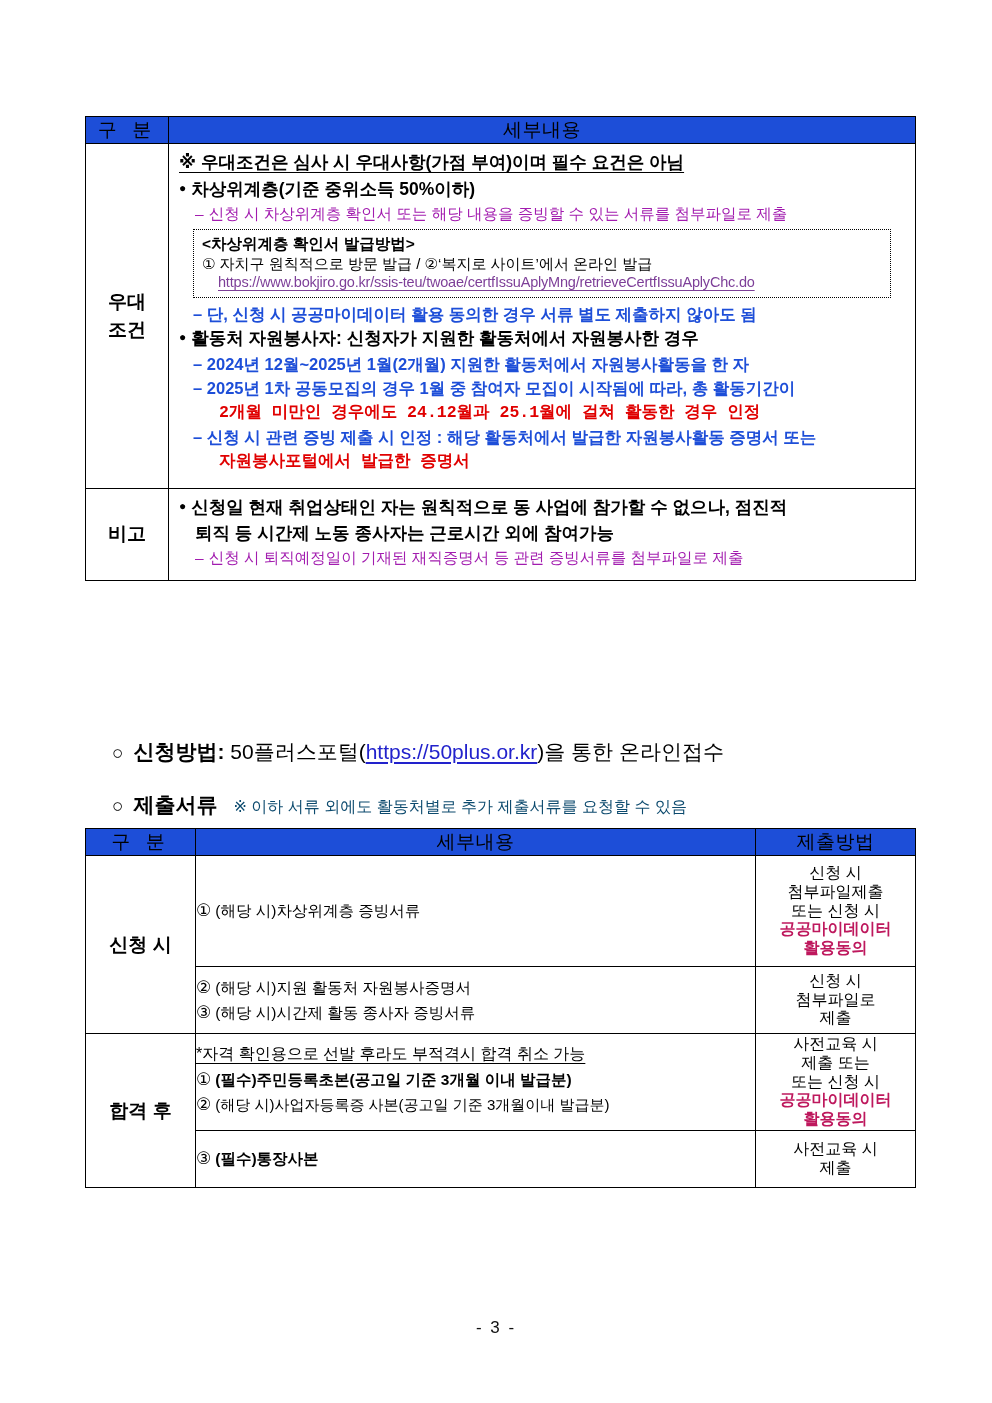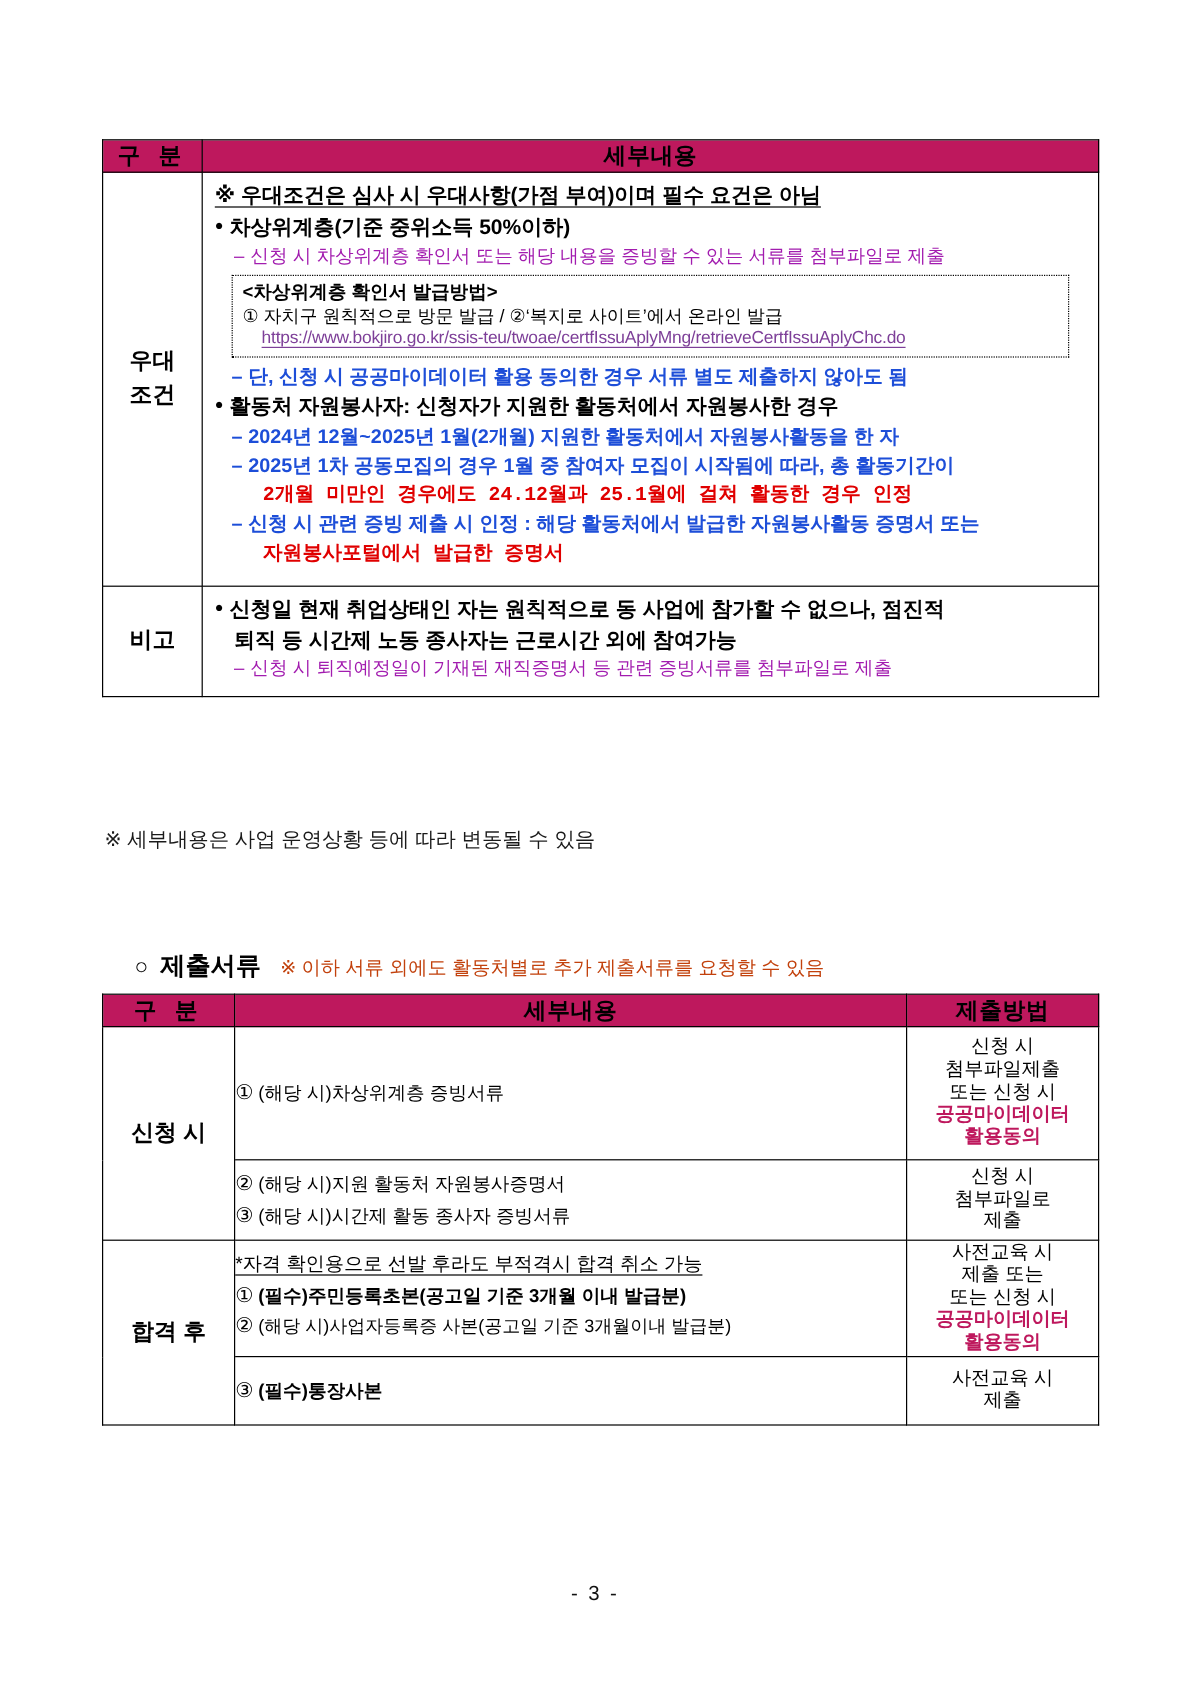--- a/index.html
+++ b/index.html
@@ -30,23 +30,23 @@
     table-layout: fixed;
     width: 830px;
   }
   table.doc-table td,
   table.doc-table th {
     border: 1px solid #000000;
     vertical-align: middle;
     padding: 0;
   }
   .hdr-cell {
-    background: #be185d;
+    background: #1d4ed8;
     text-align: center;
-    font-weight: bold;
+    font-weight: normal;
     font-size: 19px;
     letter-spacing: 0.5px;
     padding: 9px 0 9px 0;
   }
   .hdr-gubun { letter-spacing: 5px; }
 
   .cat-cell {
     text-align: center;
     font-weight: bold;
     font-size: 19px;
@@ -171,21 +171,21 @@
   }
   .circle-line .omark { font-size: 19px; margin-right: 10px; }
   .circle-line .head { font-weight: bold; }
   .link-blue {
     color: #2222cc;
     text-decoration: underline;
     text-underline-offset: 3px;
   }
   .sub-note {
     font-size: 16px;
-    color: #c2410c;
+    color: #0c4a6e;
     margin-left: 16px;
   }
 
   .page-number {
     position: absolute;
     left: 0;
     right: 0;
     text-align: center;
     font-size: 17px;
     color: #111111;
@@ -252,22 +252,24 @@
               <span class="line l-bullet"><span class="bchar">●</span><span>신청일 현재 취업상태인 자는 원칙적으로 동 사업에 참가할 수 없으나, 점진적</span></span>
               <span class="line l-bullet" style="margin-left:16px;">퇴직 등 시간제 노동 종사자는 근로시간 외에 참여가능</span>
               <span class="line l-dash" style="margin-bottom:2px;"><span class="dchar">–</span><span>신청 시 퇴직예정일이 기재된 재직증명서 등 관련 증빙서류를 첨부파일로 제출</span></span>
             </div>
           </td>
         </tr>
       </tbody>
     </table>
   </div>
 
-  <div class="free-note" style="left:87px; top:688px;">※ 세부내용은 사업 운영상황 등에 따라 변동될 수 있음</div>
-
+
+  <div class="circle-line" style="left:112px; top:738px;">
+    <span class="omark">○</span><span class="head">신청방법:</span><span> 50플러스포털(</span><span class="link-blue">https://50plus.or.kr</span><span>)을 통한 온라인접수</span>
+  </div>
 
   <div class="circle-line" style="left:112px; top:791px;">
     <span class="omark">○</span><span class="head">제출서류</span><span class="sub-note">※ 이하 서류 외에도 활동처별로 추가 제출서류를 요청할 수 있음</span>
   </div>
 
   <div style="position:absolute; left:85px; top:828px;">
     <table class="doc-table">
       <colgroup>
         <col style="width:110px">
         <col style="width:560px">

